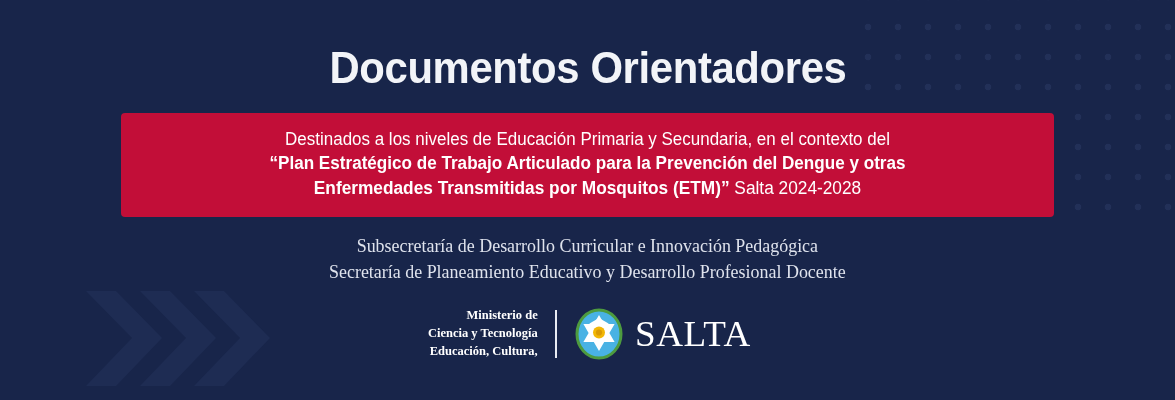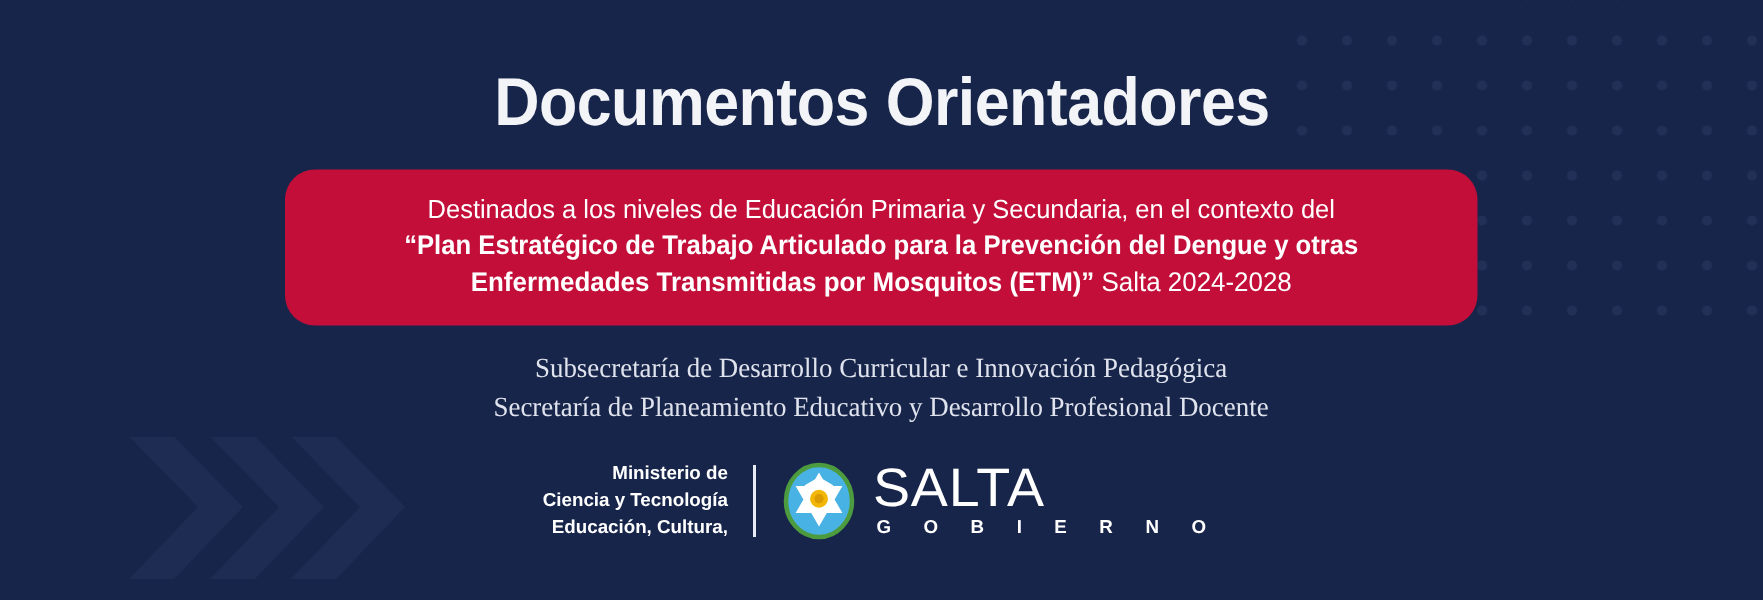--- a/index.html
+++ b/index.html
@@ -65,23 +65,23 @@
     color: #f2f4f8;
     letter-spacing: -0.4px;
     line-height: 1;
     white-space: nowrap;
     transform: scaleX(0.93);
   }
 
   
   .red-banner {
     margin-top: 23px;
-    width: 795px;
+    width: 933px;
     background: #c20e38;
-    border-radius: 20px;
+    border-radius: 4px;
     padding: 14px 22px 16px 22px;
     text-align: center;
     color: #ffffff;
   }
   .red-line {
     line-height: 1.38;
     white-space: nowrap;
   }
   .red-line-1 {
     font-size: 17.5px;
@@ -114,20 +114,21 @@
     transform: scaleX(0.97);
   }
 
   
   .logo-lockup {
     margin-top: 22px;
     display: flex;
     align-items: center;
     justify-content: center;
     gap: 0;
+    font-family: Liberation Serif, serif;
   }
   .ministry-text {
     text-align: right;
     color: #ffffff;
     font-size: 12.5px;
     font-weight: bold;
     line-height: 1.42;
     white-space: nowrap;
     padding-right: 17px;
   }
@@ -217,19 +218,18 @@
             <polygon points="24,7 29.2,16 39.6,16 34.4,25 39.6,34 29.2,34 24,43 18.8,34 8.4,34 13.6,25 8.4,16 18.8,16"></polygon>
             <polygon points="24,10 33.5,15.5 33.5,26.5 24,32 14.5,26.5 14.5,15.5"></polygon>
           </g>
           <circle cx="24" cy="24.5" r="6" fill="#f2b705"></circle>
           <circle cx="24" cy="24.5" r="3.1" fill="#d99a04"></circle>
         </svg>
       </div>
 
       <div class="salta-words">
         <div class="salta-word">SALTA</div>
-        <div class="gobierno-word">G O B I E R N O</div>
       </div>
 
     </div>
 
   </div>
 </div>
 
 </body></html>

